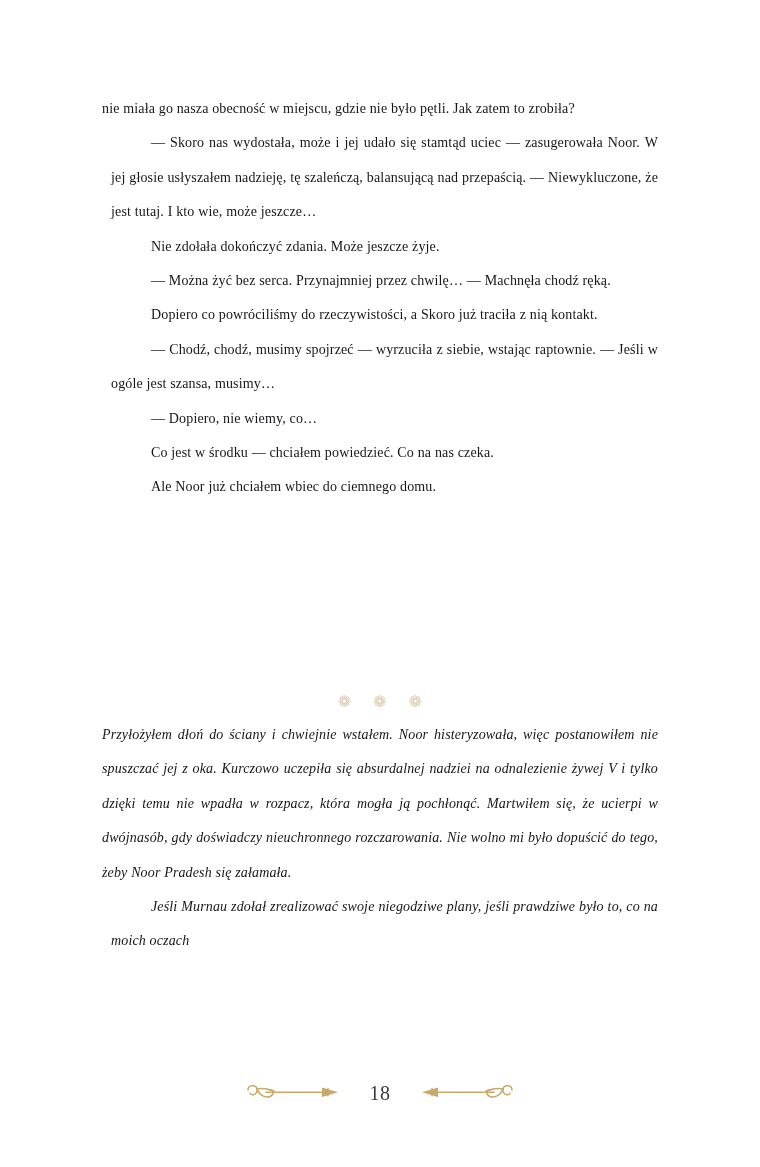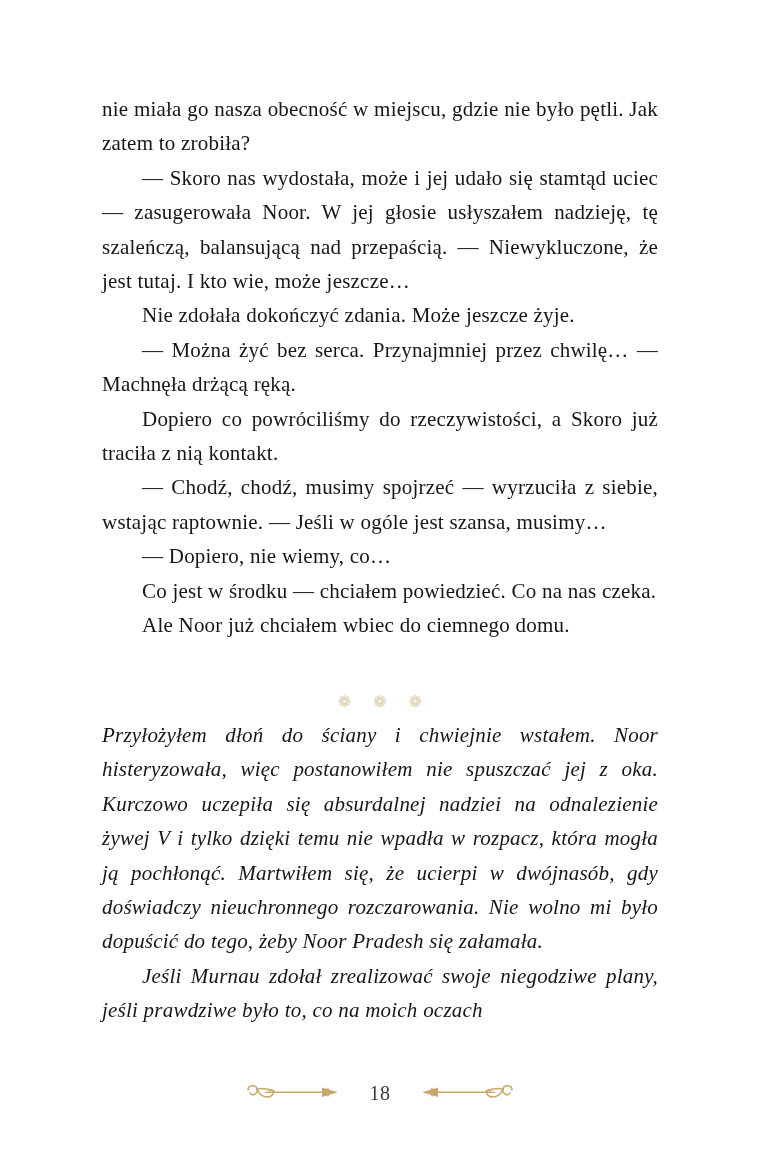--- a/index.html
+++ b/index.html
@@ -18,32 +18,33 @@
 
   .textblock {
     position: absolute;
     left: 102px;
     top: 92px;
     width: 556px;
   }
 
   .para {
     margin: 0;
-    font-size: 21px;
+    font-size: 14px;
     line-height: 34.4px;
     text-align: justify;
     text-align-last: left;
     color: #16161a;
     hyphens: manual;
     -webkit-hyphens: manual;
     letter-spacing: 0.01em;
     word-spacing: 0.005em;
   }
   .para.indent {
     text-indent: 40px;
+    margin-left: 9px;
   }
   .para.noindent {
     text-indent: 0;
   }
 
   
   .ornament-row {
     position: absolute;
     left: 0;
     top: 693px;
@@ -87,21 +88,21 @@
 </style>
 </head>
 <body>
 
 <div class="page">
 
   <div class="textblock">
     <p class="para noindent">nie miała go nasza obecność w miejscu, gdzie nie było pętli. Jak zatem to zrobiła?</p>
     <p class="para indent">— Skoro nas wydostała, może i jej udało się stamtąd uciec — zasugerowała Noor. W jej głosie usłyszałem nadzieję, tę szaleńczą, balansującą nad przepaścią. — Niewykluczone, że jest tutaj. I kto wie, może jeszcze…</p>
     <p class="para indent">Nie zdołała dokończyć zdania. Może jeszcze żyje.</p>
-    <p class="para indent">— Można żyć bez serca. Przynajmniej przez chwilę… — Machnęła drżącą ręką.</p>
+    <p class="para indent">— Można żyć bez serca. Przynajmniej przez chwilę… — Machnęła chodź ręką.</p>
     <p class="para indent">Dopiero co powróciliśmy do rzeczywistości, a Skoro już traciła z nią kontakt.</p>
     <p class="para indent">— Chodź, chodź, musimy spojrzeć — wyrzuciła z siebie, wstając raptownie. — Jeśli w ogóle jest szansa, musimy…</p>
     <p class="para indent">— Dopiero, nie wiemy, co…</p>
     <p class="para indent">Co jest w środku — chciałem powiedzieć. Co na nas czeka.</p>
     <p class="para indent">Ale Noor już chciałem wbiec do ciemnego domu.</p>
   </div>
 
   <div class="ornament-row">
     <span class="ornament-glyph">❁</span>
     <span class="ornament-glyph">❁</span>

